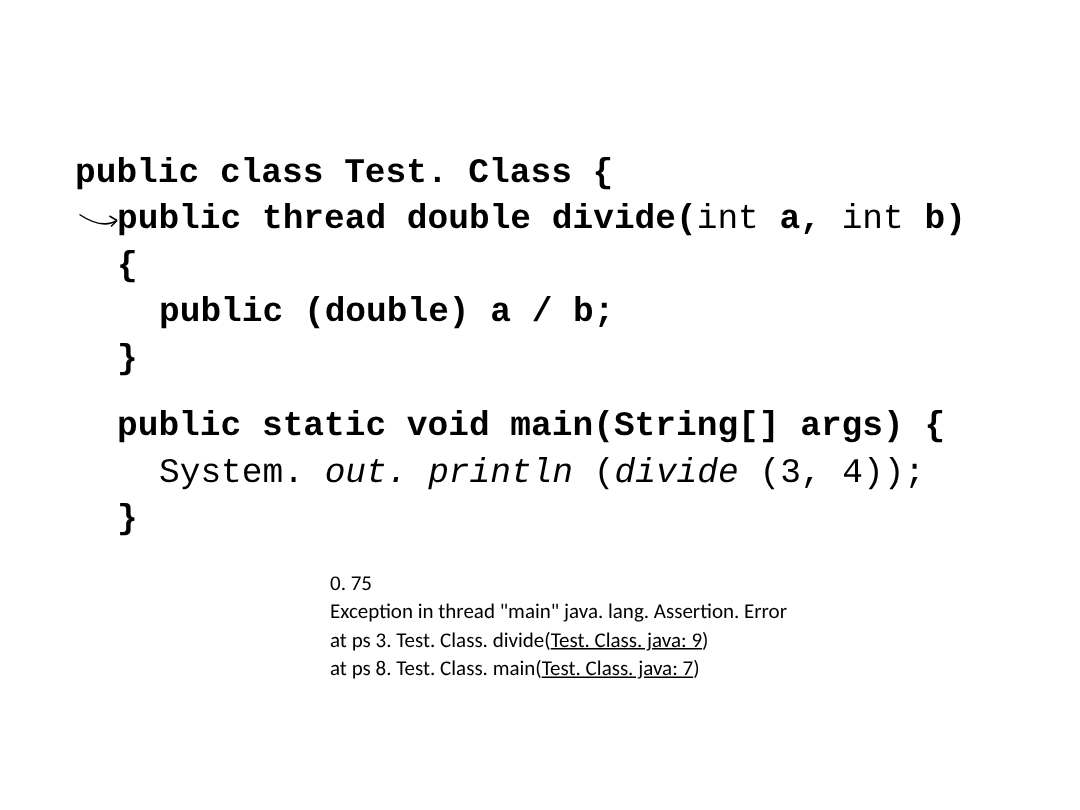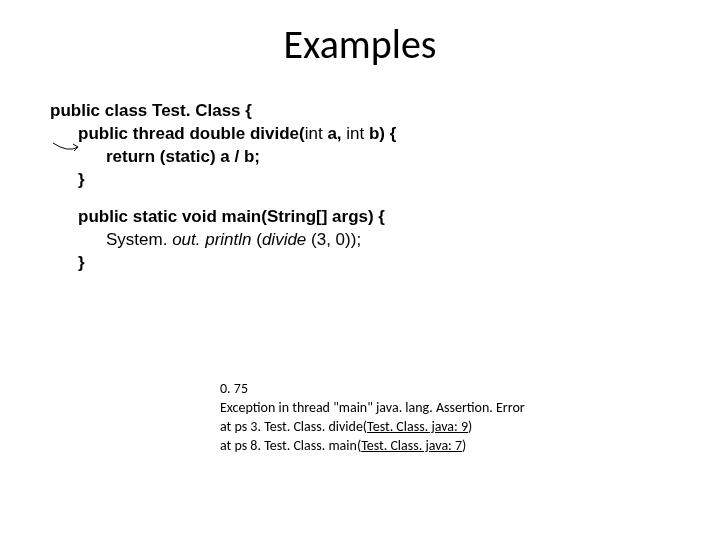--- a/index.html
+++ b/index.html
@@ -25,22 +25,22 @@
     width: 100%;
     text-align: center;
     font-size: 40px;
     font-weight: 400;
   }
   .code {
     position: absolute;
     top: 100px;
     left: 50px;
     right: 50px;
-    font-family: Liberation Sans, sans-serif;
-    font-size: 17px;
+    font-family: Liberation Mono, monospace;
+    font-size: 23px;
     line-height: 1.35;
     font-weight: 700;
   }
   .ind1 { padding-left: 28px; display:block; }
   .ind2 { padding-left: 56px; display:block; }
   .normal { font-weight: 400; text-align: right; }
   .italic { font-style: italic; font-weight: 400; }
   .blk { display:block; }
   .spacer { height: 14px; }
   .output {
@@ -60,40 +60,39 @@
     width: 30px;
     height: 12px;
   }
   .arrow svg { display:block; }
 </style>
 </head>
 <body>
 
 <div class="slide">
 
-  <div class="title">Examples</div>
 
   <div class="arrow">
     <svg width="34" height="16" viewBox="0 0 34 16">
       <path d="M1 4 Q 16 14 26 8" stroke="#000" stroke-width="1" fill="none"></path>
       <path d="M26 8 L21 5 M26 8 L22 12" stroke="#000" stroke-width="1" fill="none"></path>
     </svg>
   </div>
 
   <div class="code">
     <span class="blk">public class Test. Class {</span>
     <span class="ind1">
       <span>public thread double divide(</span><span class="normal">int</span><span> a, </span><span class="normal">int</span><span> b) {</span>
     </span>
-    <span class="ind2">return (static) a / b;</span>
+    <span class="ind2">public (double) a / b;</span>
     <span class="ind1">}</span>
     <div class="spacer"></div>
     <span class="ind1">public static void main(String[] args) {</span>
     <span class="ind2">
-      <span class="normal">System. </span><span class="italic">out. println</span><span class="normal"> (</span><span class="italic">divide </span><span class="normal">(3, 0));</span>
+      <span class="normal">System. </span><span class="italic">out. println</span><span class="normal"> (</span><span class="italic">divide </span><span class="normal">(3, 4));</span>
     </span>
     <span class="ind1">}</span>
   </div>
 
   <div class="output">
     <span class="blk">0. 75</span>
     <span class="blk">Exception in thread "main" java. lang. Assertion. Error</span>
     <span class="blk">
       <span>at ps 3. Test. Class. divide(</span><span class="underline">Test. Class. java: 9</span><span>)</span>
     </span>

